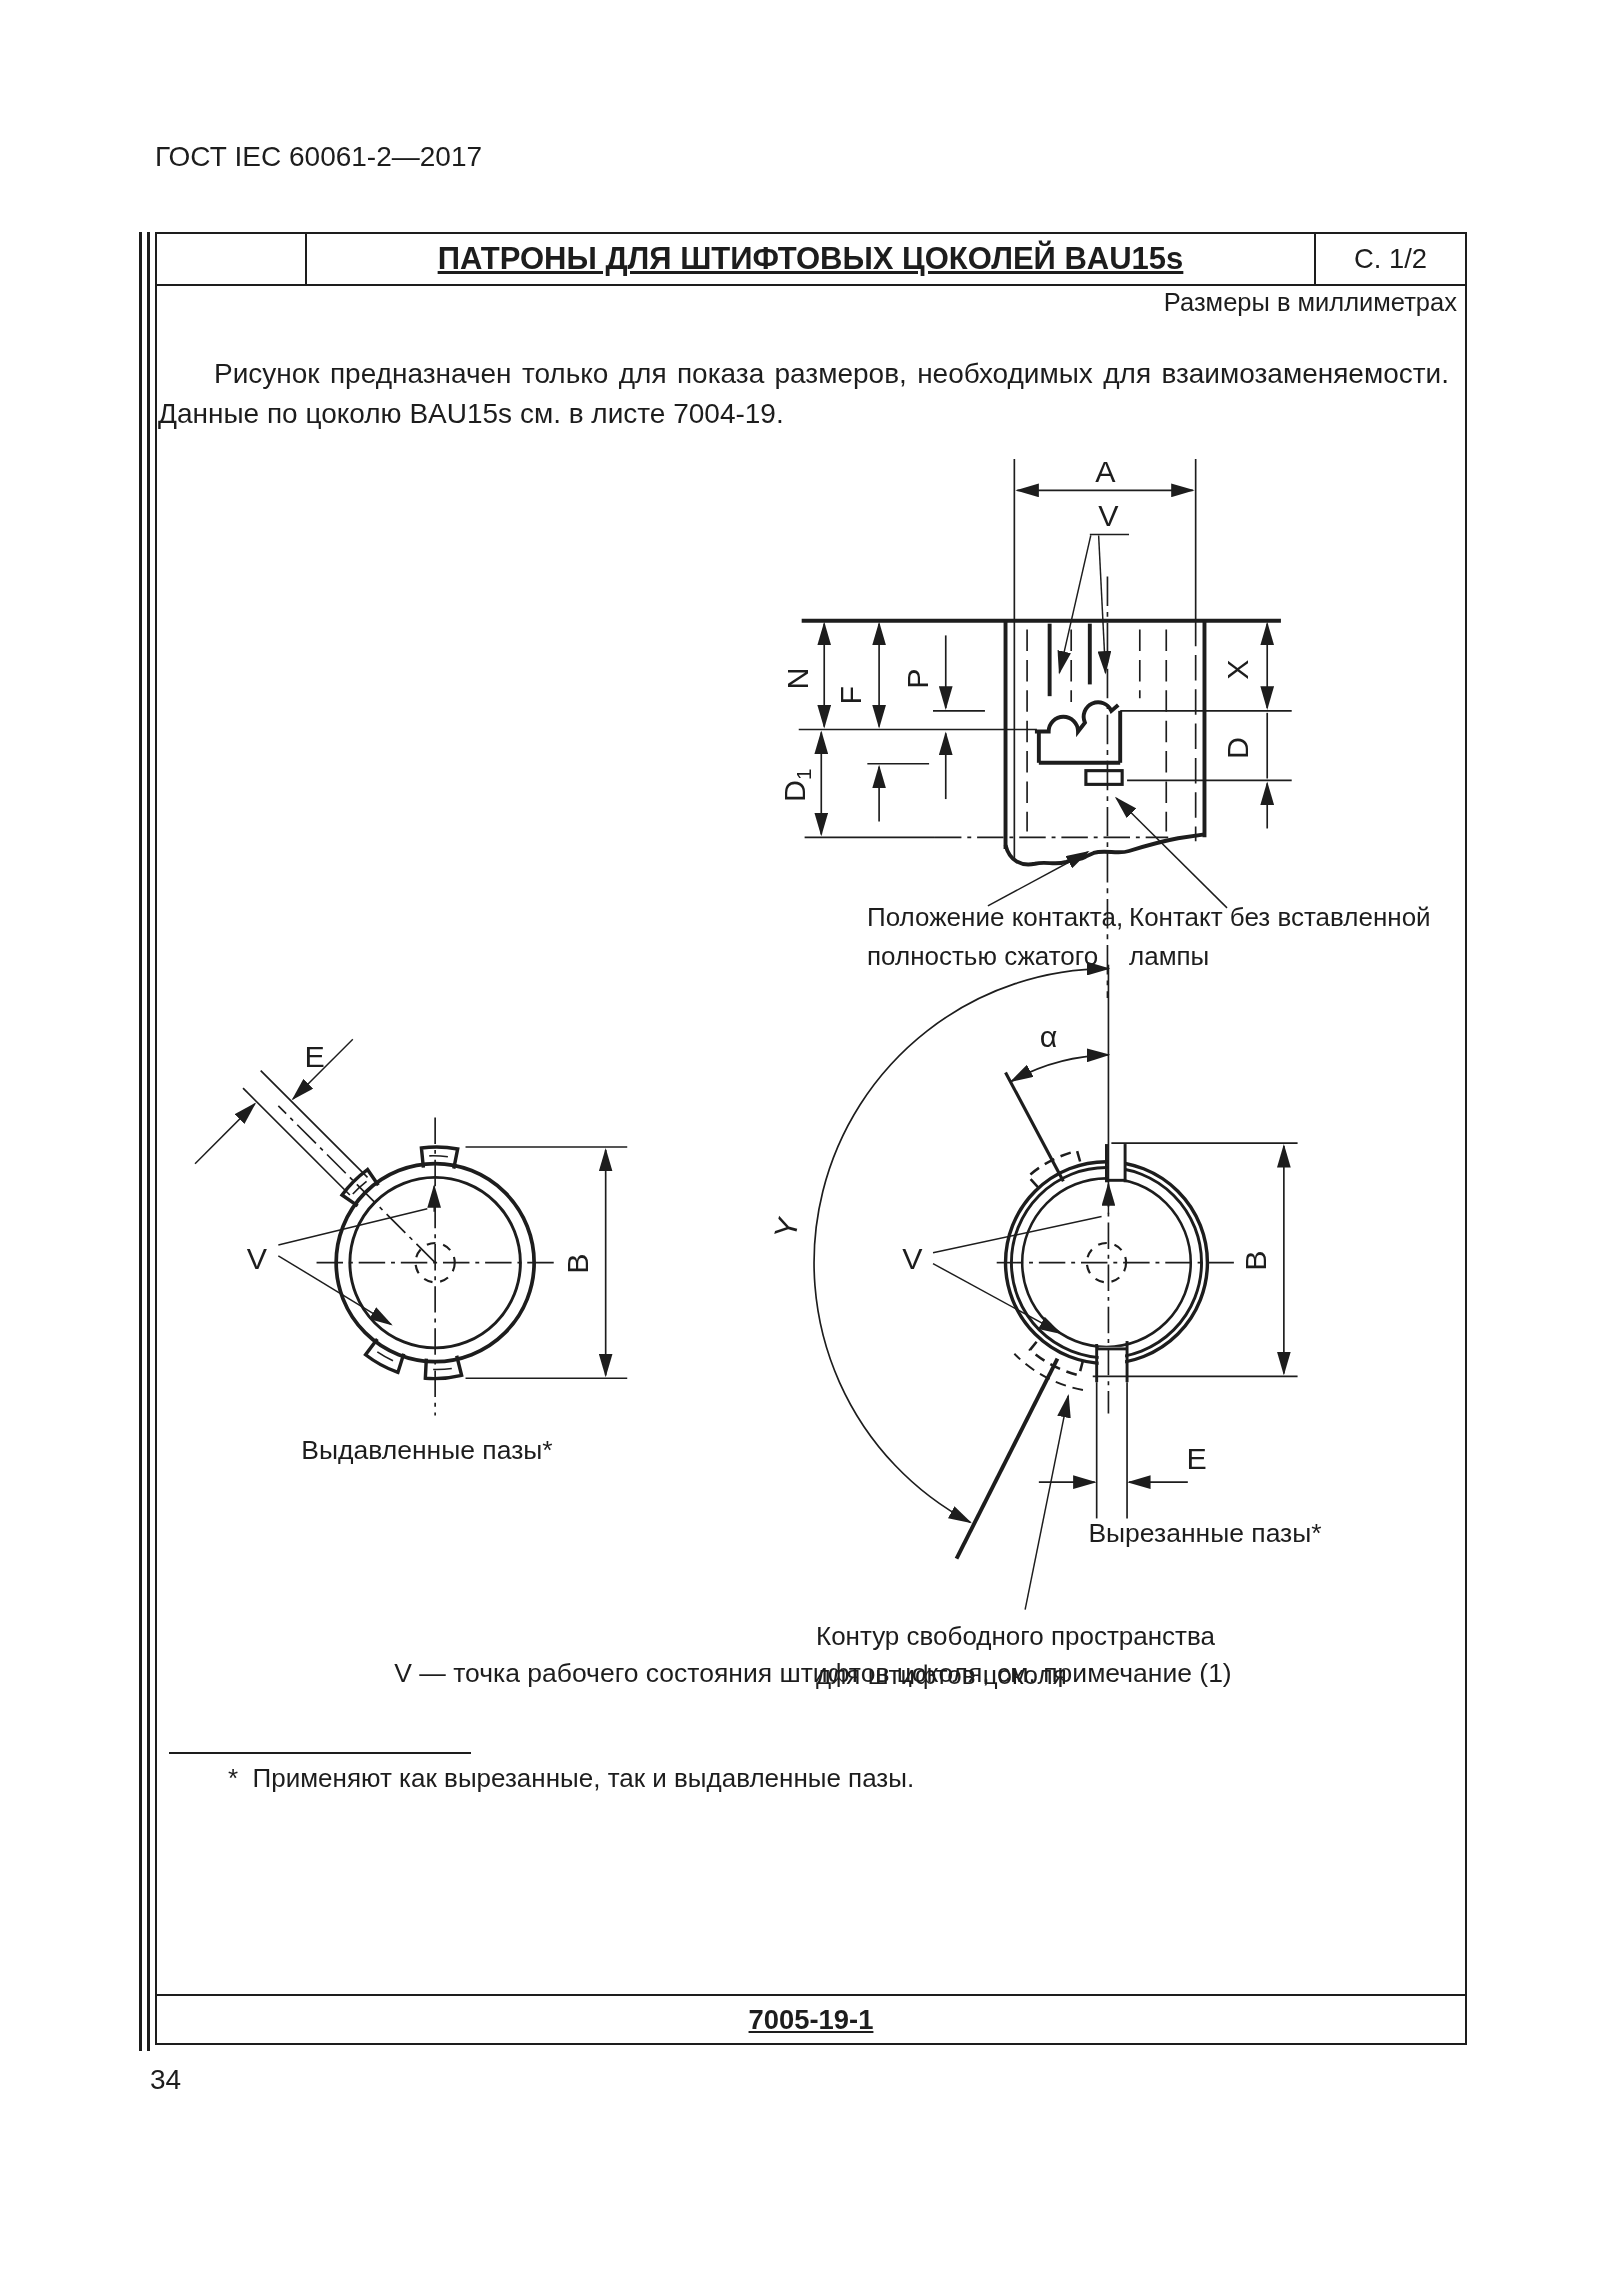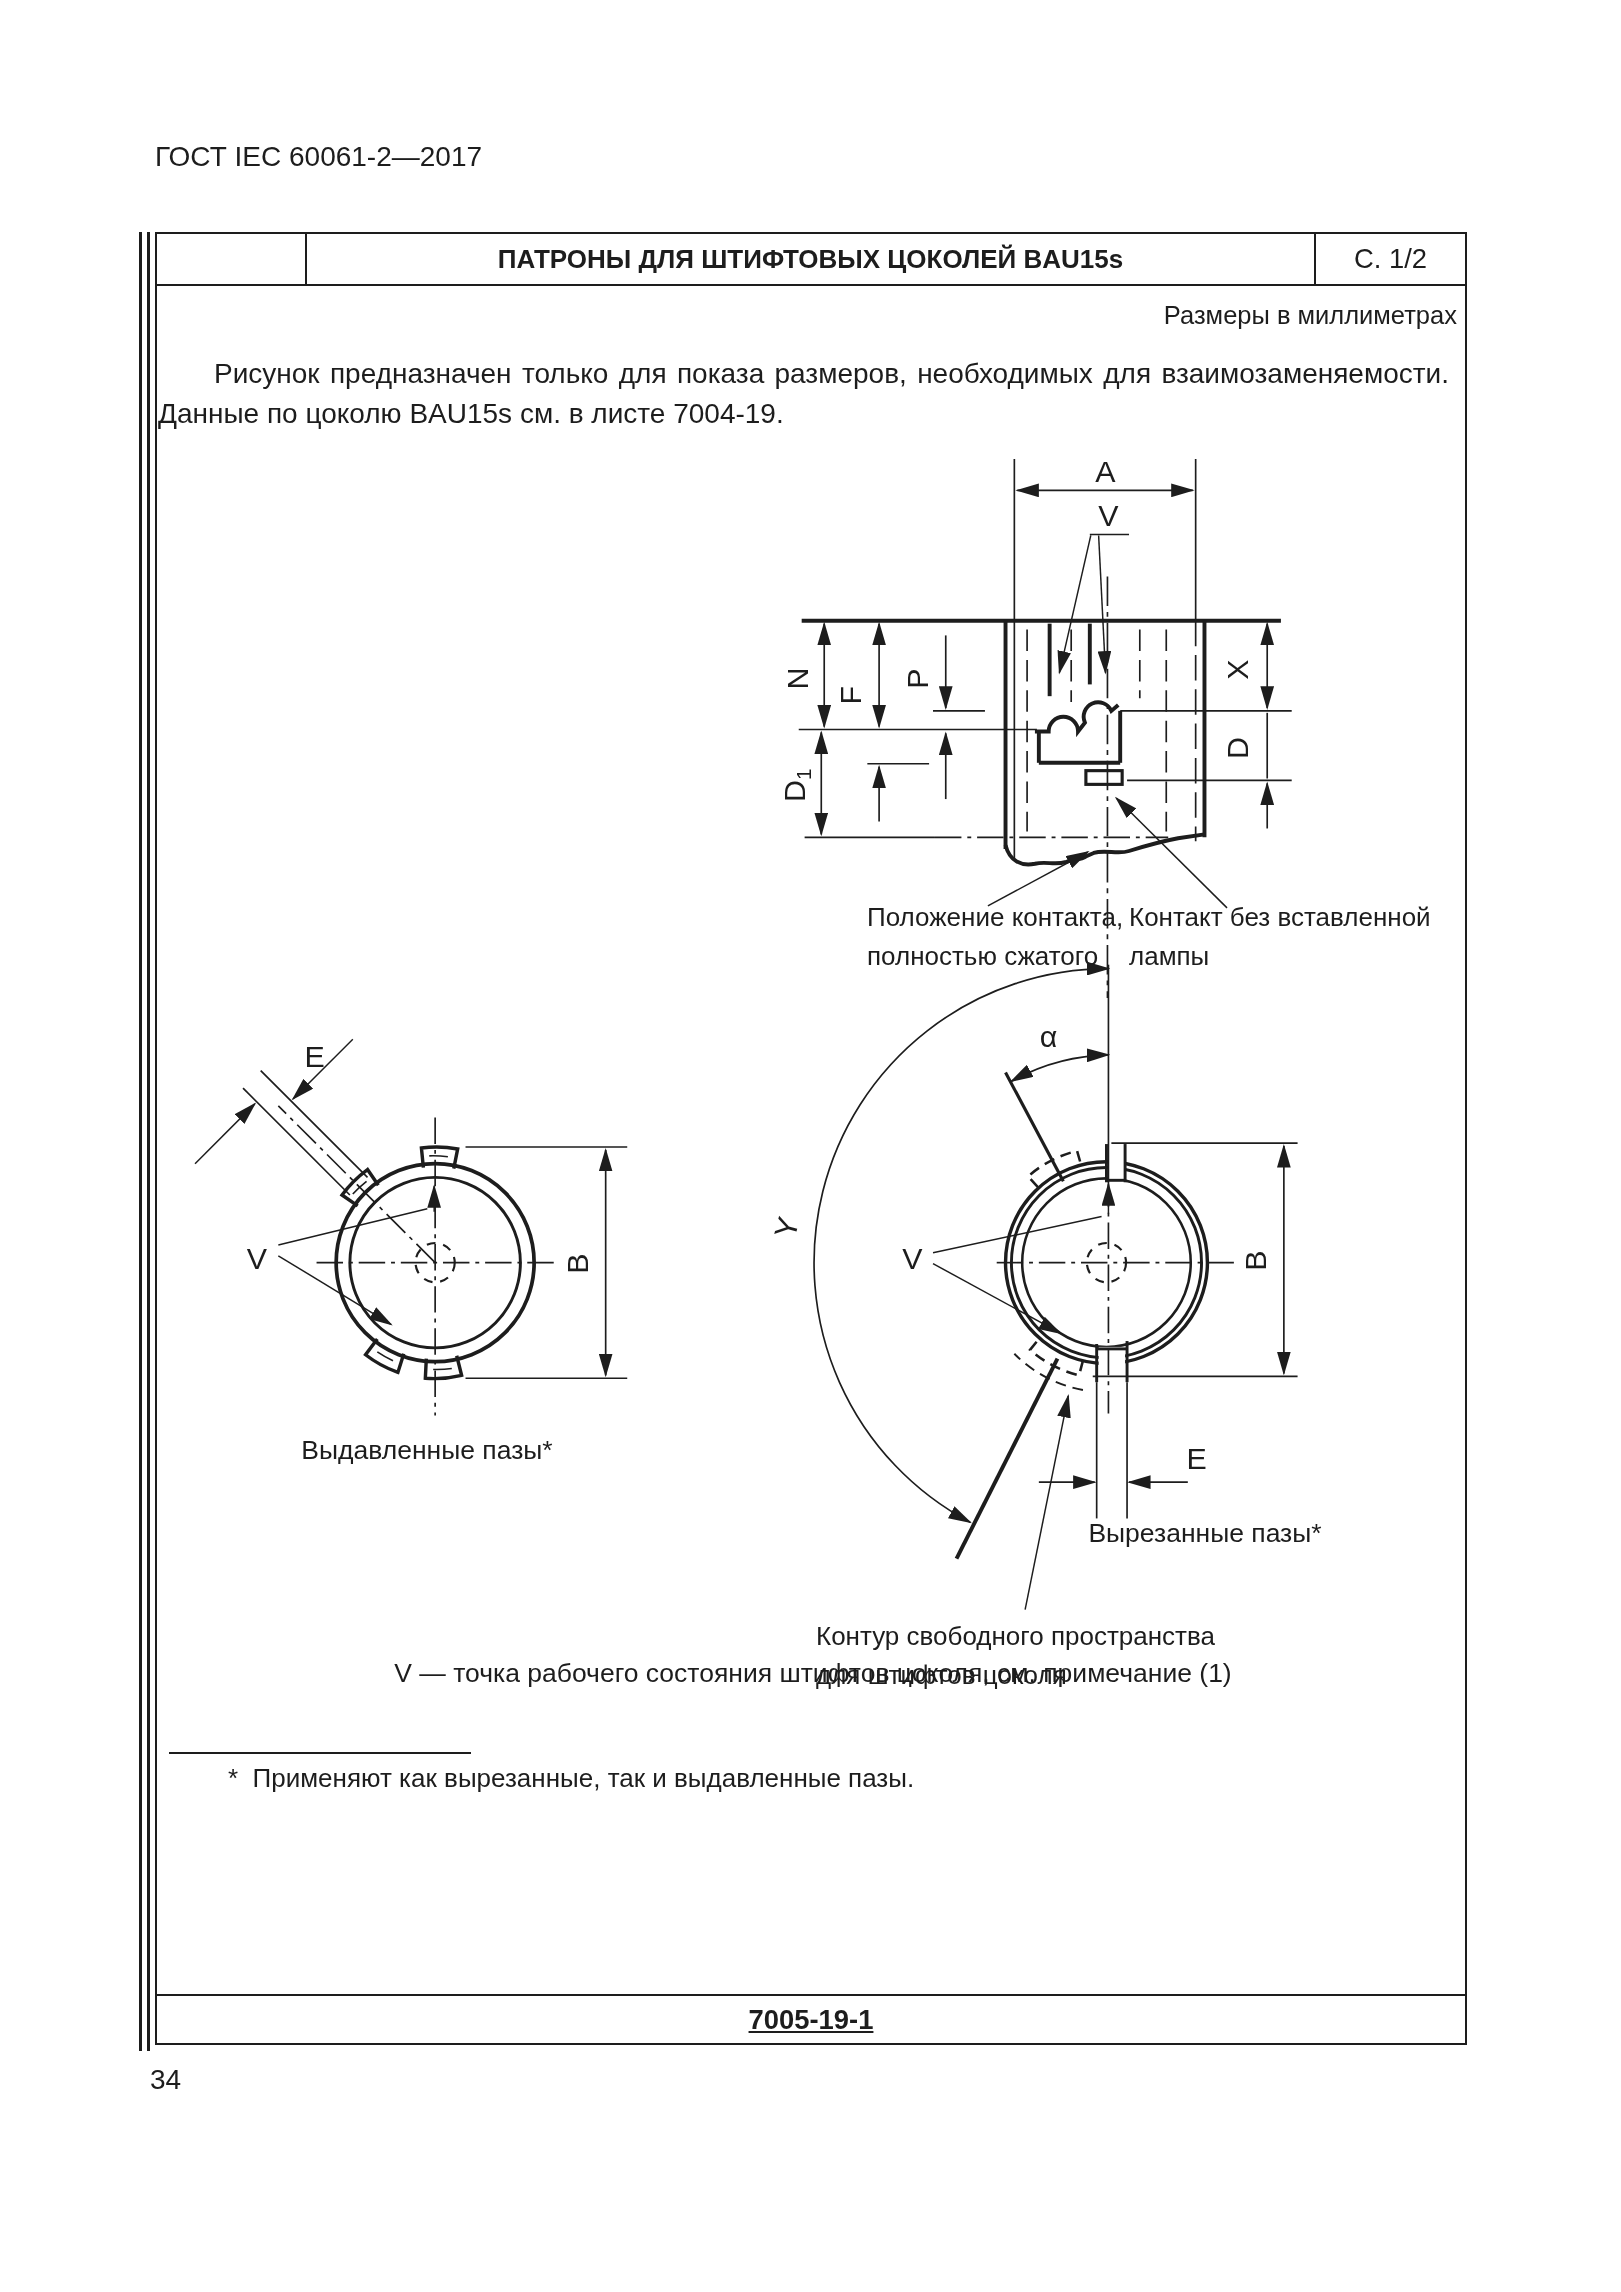--- a/index.html
+++ b/index.html
@@ -1,21 +1,21 @@
 <!DOCTYPE html>
 <html><head>
 <meta charset="utf-8">
 <style>
   html,body{margin:0;padding:0;background:#ffffff;}
   body{width:1621px;height:2293px;position:relative;font-family:"Liberation Sans",sans-serif;color:#1d1d1d;}
   .abs{position:absolute;}
   .frame{border:2.9px solid #1d1d1d;box-sizing:border-box;}
   .hdr-row{display:flex;height:52px;border-bottom:2.9px solid #1d1d1d;box-sizing:border-box;}
   .hdr-cell-empty{width:150px;border-right:2.9px solid #1d1d1d;box-sizing:border-box;}
-  .hdr-cell-title{flex:1;display:flex;align-items:center;justify-content:center;font-weight:bold;font-size:26px;}
+  .hdr-cell-title{flex:1;display:flex;align-items:center;justify-content:center;font-weight:bold;font-size:31px;text-decoration:underline;}
   .hdr-cell-ref{width:151px;border-left:2.9px solid #1d1d1d;box-sizing:border-box;display:flex;align-items:center;justify-content:center;font-size:27.4px;}
   .footer-strip{position:absolute;left:0;right:0;bottom:0;height:47px;border-top:2.9px solid #1d1d1d;display:flex;align-items:center;justify-content:center;font-weight:bold;font-size:27.4px;text-decoration:underline;}
   .spine{position:absolute;width:2.5px;background:#1d1d1d;}
   .runhead{font-weight:normal;font-size:28px;}
   .units{font-size:25.5px;text-align:right;}
   .para{font-size:28px;line-height:40px;text-align:justify;text-indent:56px;}
   .callout{font-size:26px;line-height:39px;}
   .caption{font-size:26.5px;text-align:center;}
   .vnote{font-size:26.5px;text-align:center;}
   .footnote{font-size:26px;}
@@ -33,21 +33,21 @@
 
 <div class="abs frame" style="left:155px;top:232px;width:1312px;height:1813px;">
   <div class="hdr-row">
     <div class="hdr-cell-empty"></div>
     <div class="hdr-cell-title">ПАТРОНЫ ДЛЯ ШТИФТОВЫХ ЦОКОЛЕЙ BAU15s</div>
     <div class="hdr-cell-ref">С. 1/2</div>
   </div>
   <div class="footer-strip">7005-19-1</div>
 </div>
 
-<div class="abs units" style="left:673px;top:288px;width:784px;margin-top:13px;">Размеры в миллиметрах</div>
+<div class="abs units" style="left:673px;top:288px;width:784px;">Размеры в миллиметрах</div>
 
 <div class="abs para" style="left:158px;top:354px;width:1291px;">Рисунок предназначен только для показа размеров, необходимых для взаимозаменяемости. Данные по цоколю BAU15s см. в листе 7004-19.</div>
 
 <div class="abs callout" style="left:867px;top:898px;">
   <div>Положение контакта,</div>
   <div>полностью сжатого</div>
 </div>
 <div class="abs callout" style="left:1129px;top:898px;">
   <div>Контакт без вставленной</div>
   <div>лампы</div>

